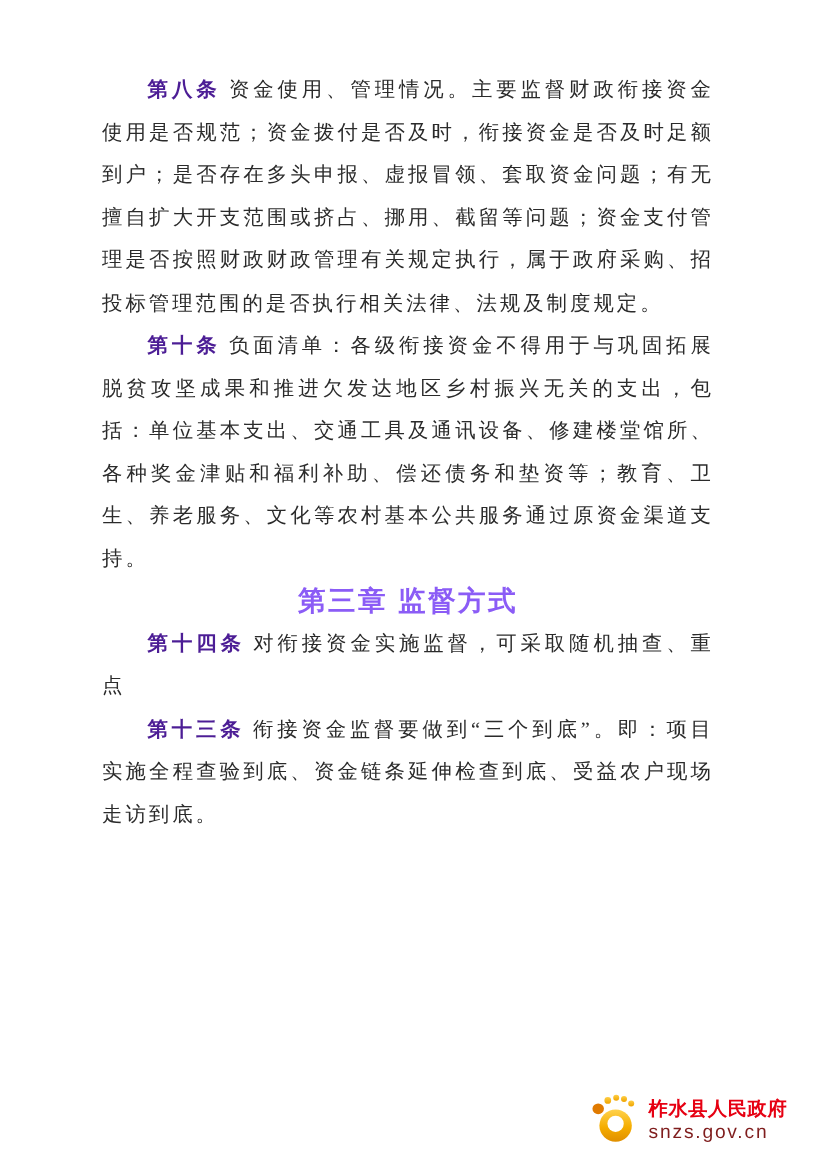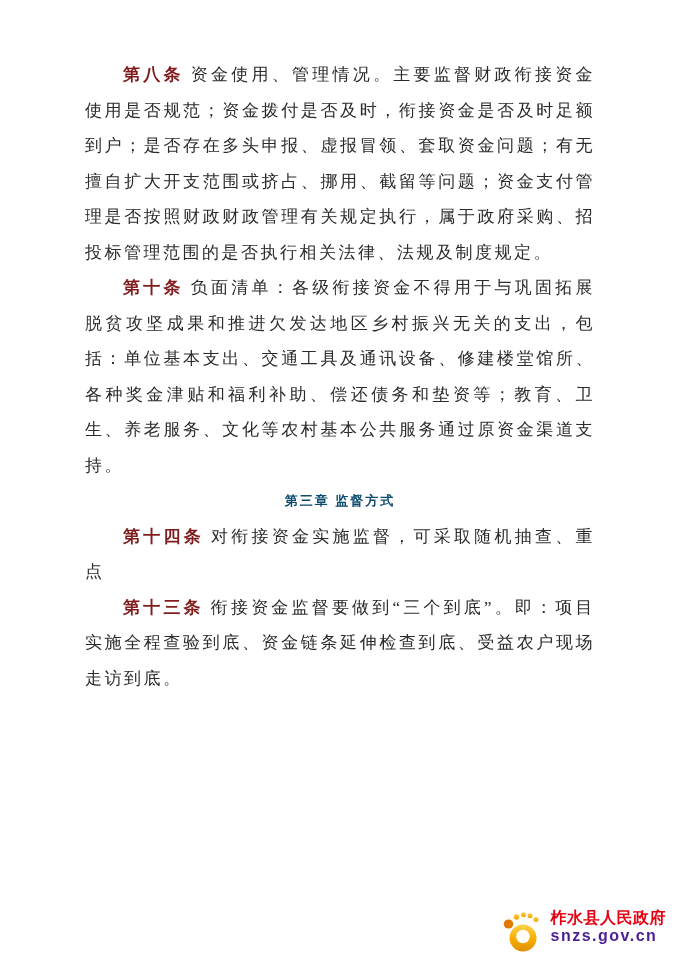--- a/index.html
+++ b/index.html
@@ -24,54 +24,54 @@
     letter-spacing: 2.5px;
     text-align: justify;
     text-justify: inter-ideograph;
     text-align-last: left;
     word-break: break-all;
   }
   .para { text-indent: 38px; }
   .para .label {
     font-weight: bold;
     margin-right: 7px;
-    color: #7f1d1d;
+    color: #4c1d95;
   }
   .chapter {
     font-family: "Liberation Sans", "DejaVu Sans", sans-serif;
-    font-size: 13px;
+    font-size: 23px;
     font-weight: bold;
-    color: #0c4a6e;
+    color: #8b5cf6;
     text-align: center;
     text-align-last: center;
     text-indent: 0;
     letter-spacing: 2px;
     line-height: 35.5px;
   }
   .footer {
     position: absolute;
-    right: 14px; bottom: 9px;
+    right: 24px; bottom: 9px;
     display: flex;
-    align-items: flex-start;
+    align-items: flex-end;
     gap: 9px;
   }
   .foot-icon { display: block; width: 40px; height: 44px; }
   .footer-text {
     font-family: "Liberation Sans", "DejaVu Sans", sans-serif;
     line-height: 1.15;
   }
   .site-name {
     color: #e60012;
     font-weight: bold;
     font-size: 16px;
     letter-spacing: 0.5px;
   }
   .site-url {
-    color: #4c1d95;
-    font-weight: bold;
+    color: #7f1d1d;
+    font-weight: normal;
     font-size: 16px;
     letter-spacing: 1.5px;
   }
 </style>
 </head>
 <body>
 
 <div class="page">
 
   <div class="doc-body">

